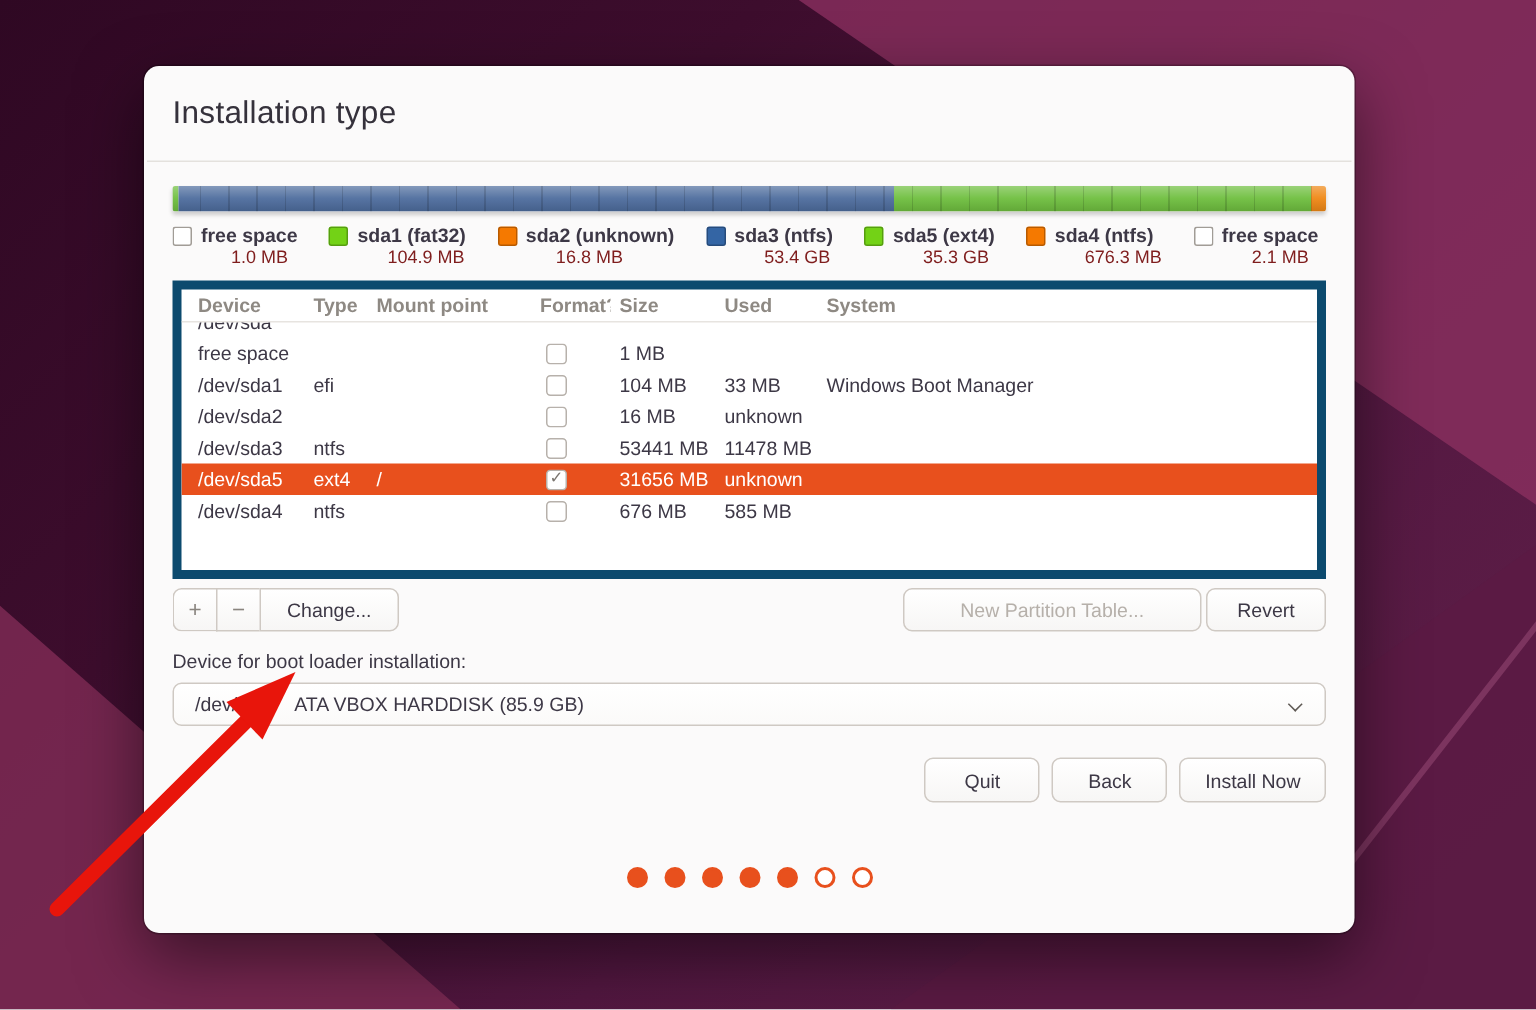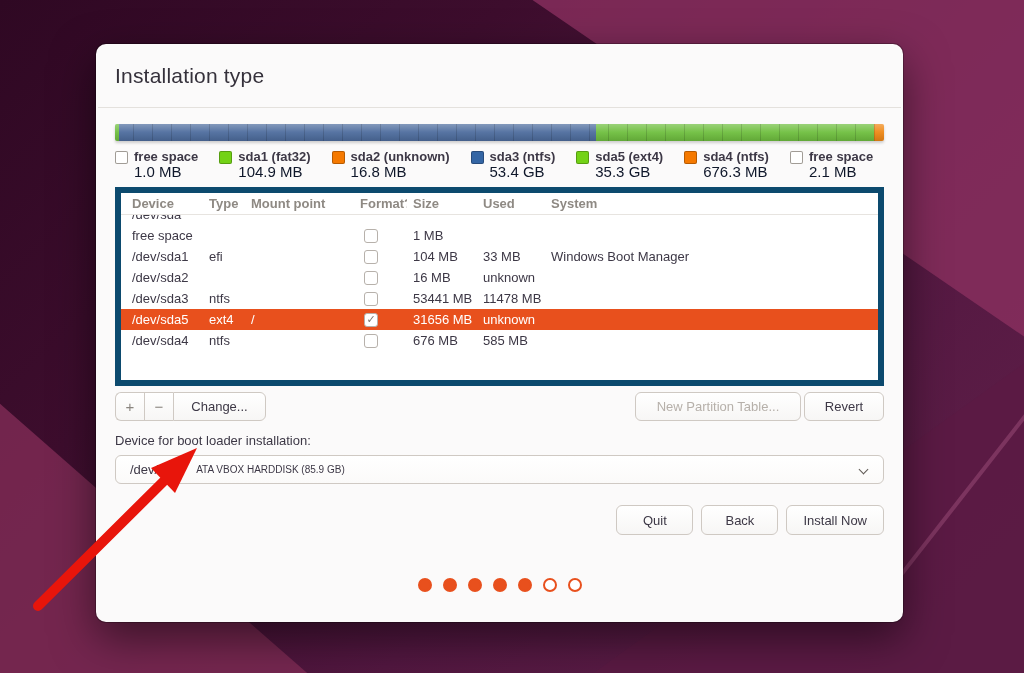--- a/index.html
+++ b/index.html
@@ -36,21 +36,21 @@
       background:
         repeating-linear-gradient(90deg, transparent 0px, transparent 18px, rgba(0,0,0,.14) 18px, rgba(0,0,0,.14) 19px),
         linear-gradient(rgba(255,255,255,.30), rgba(255,255,255,.05) 48%, rgba(0,0,0,.12)); }
 
   
   .legend { display:flex; gap:21px; margin-top:8px; }
   .legend-item { display:flex; gap:6px; }
   .swatch { width:13px; height:13px; margin-top:2px; border-radius:2px; box-shadow:inset 0 0 0 1px rgba(0,0,0,.25); flex:none; }
   .swatch.hollow { background:#fff; box-shadow:inset 0 0 0 1px #a19c96; }
   .legend-label { font-size:13px; font-weight:bold; color:#3d3846; line-height:15px; white-space:nowrap; }
-  .legend-size { font-size:15px; color:#0f172a; line-height:15px; }
+  .legend-size { font-size:12px; color:#7f1d1d; line-height:15px;margin-left:20px; }
 
   
   .ptable { margin-top:8px; background:#fff; border:6px solid #0c4a6e; height:199px; overflow:hidden; }
   .thead, .trow { display:grid; grid-template-columns:84px 44px 105px 53px 70px 68px 1fr; align-items:center; }
   .thead { height:22px; border-bottom:1px solid #e7e4e0; }
   .th { font-size:13px; font-weight:600; color:#8e8983; white-space:nowrap; }
   .cell, .th { padding-left:6px; overflow:hidden; }
   .thead .th:first-child, .trow .cell:first-child { padding-left:11px; }
   .thead .th:nth-child(2), .trow .cell:nth-child(2) { padding-left:4px; }
   .thead .th:nth-child(3), .trow .cell:nth-child(3) { padding-left:2px; }
@@ -66,29 +66,29 @@
   .btn { background:linear-gradient(#ffffff,#f7f6f5); border:1px solid #cfc9c3; border-radius:6px; height:29px;
          font-size:13px; color:#3d3846; display:flex; align-items:center; justify-content:center; cursor:default; }
   .btn.disabled { color:#b6b0aa; }
   .btn-group { display:flex; }
   .btn-group .btn { border-radius:0; border-right-width:0; }
   .btn-group .btn:first-child { border-radius:6px 0 0 6px; }
   .btn-group .btn:last-child { border-radius:0 6px 6px 0; border-right-width:1px; }
   .btn-sq { width:29px; color:#8a857f; font-size:15px; }
   .btn-change { width:93px; }
   .spacer { flex:1; }
-  .btn-newtable { width:166px;margin-left:12px; }
+  .btn-newtable { width:199px;margin-left:12px; }
   .btn-revert { width:80px; margin-left:3px; }
 
   
   .boot-label { margin-top:12px; font-size:13px; color:#3d3846; }
   .boot-select { margin-top:7px; height:29px; background:linear-gradient(#ffffff,#fbfaf9); border:1px solid #cfc9c3;
                  border-radius:6px; display:flex; align-items:center; padding:0 14px; position:relative; }
   .boot-device { font-size:13px; color:#3d3846; }
-  .boot-desc { font-size:10px; color:#3d3846; margin-left:17px; }
+  .boot-desc { font-size:13px; color:#3d3846; margin-left:17px; }
   .chevron { position:absolute; right:16px; top:10px; width:7px; height:7px; border-right:1.6px solid #5f5a55;
              border-bottom:1.6px solid #5f5a55; transform:rotate(45deg); }
 
   
   .nav-row { display:flex; justify-content:flex-end; gap:8px; margin-top:21px; }
   .nav-row .btn { min-width:77px; padding:0 16px; height:30px; }
 
   
   .dots { display:flex; justify-content:center; gap:11px; margin-top:43px; }
   .dot { width:14px; height:14px; border-radius:50%; border:2px solid #e8501d; background:#fff; }

